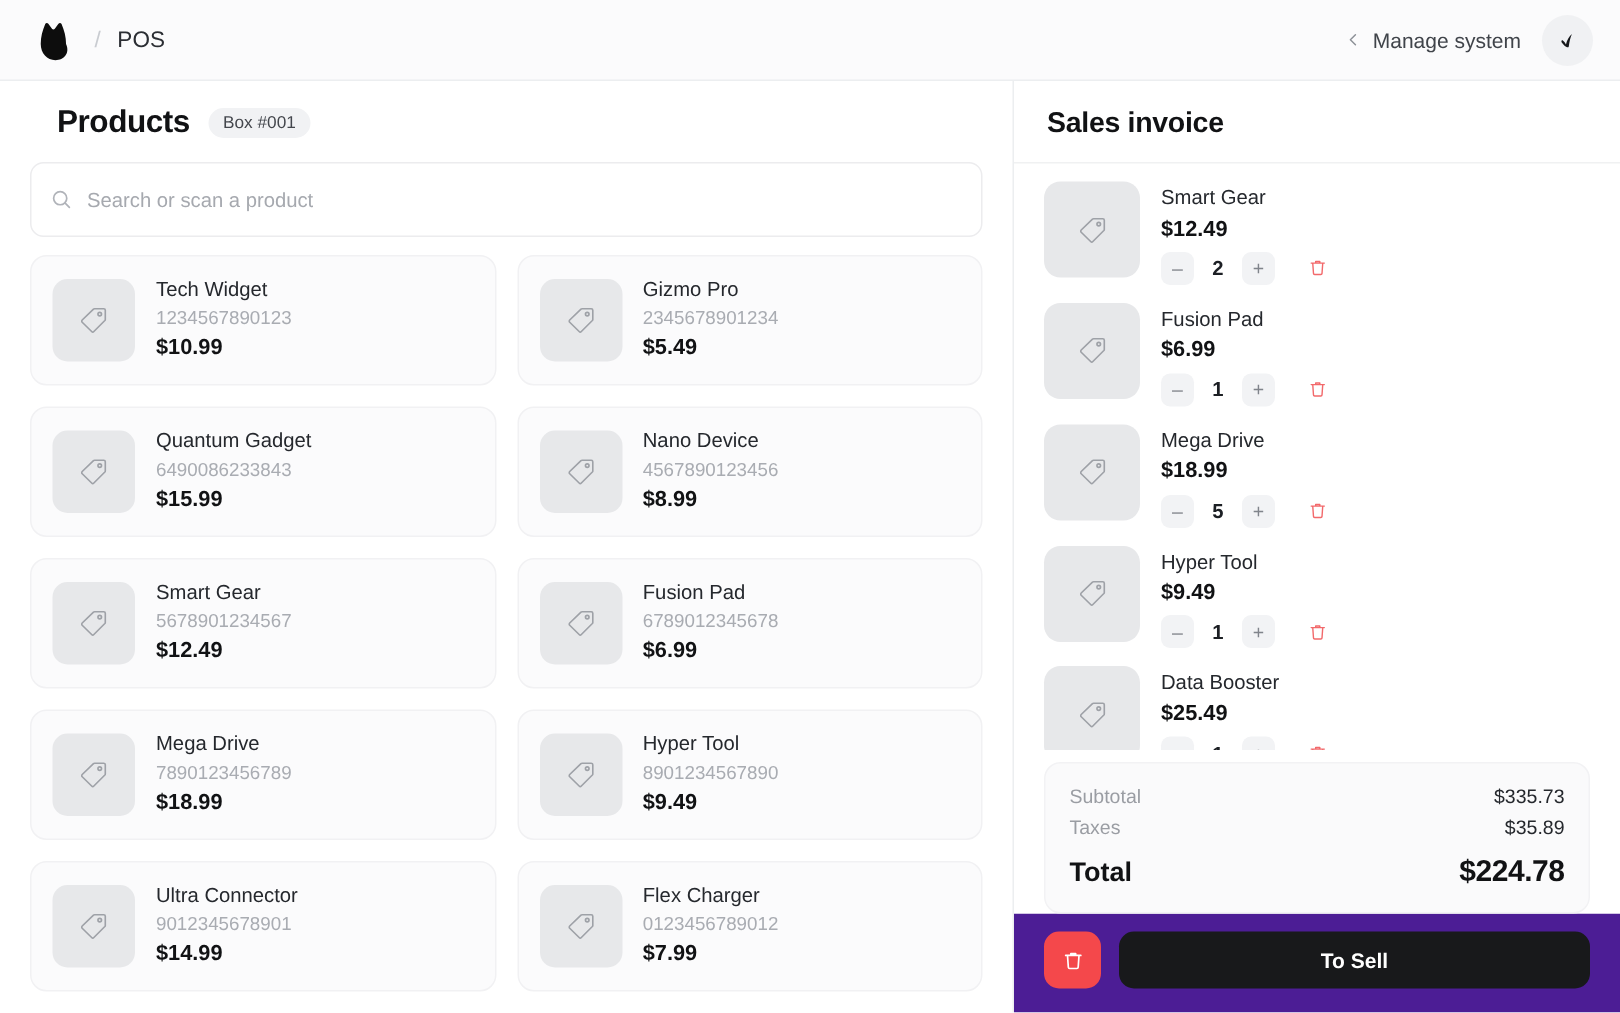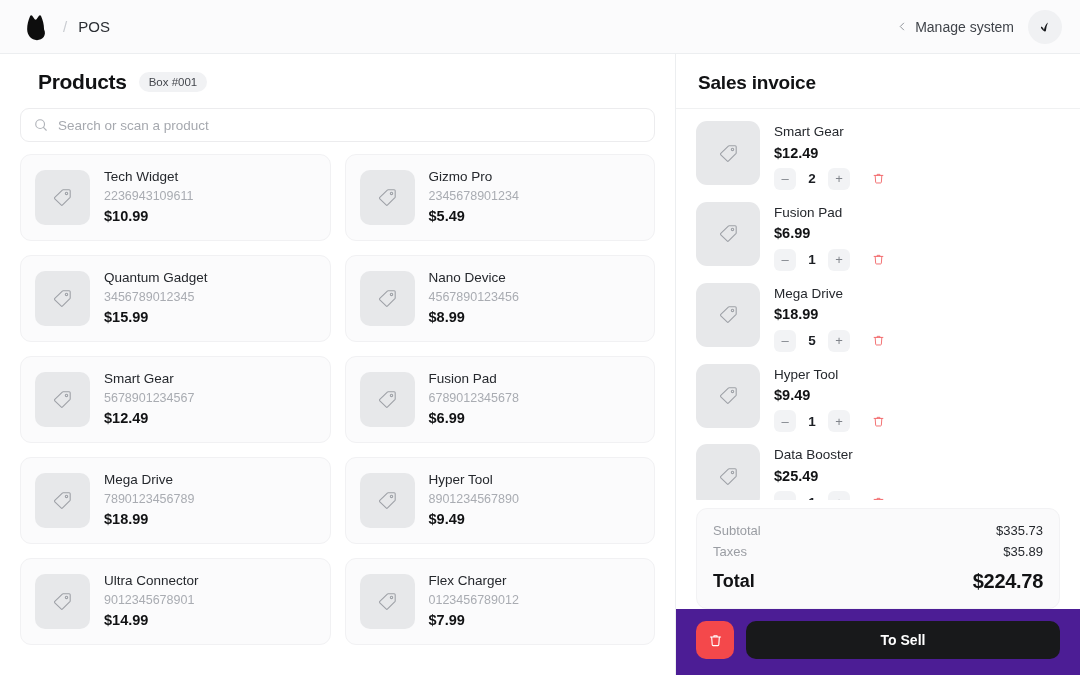--- a/index.html
+++ b/index.html
@@ -79,21 +79,21 @@
     background: #f1f2f4;
     color: #44474d;
     font-size: 11.5px;
     padding: 4px 10px;
     border-radius: 20px;
     white-space: nowrap;
   }
 
   .search-wrap { padding: 4px 20px 12px 20px; }
   .search-box {
-    height: 34px;
+    height: 50px;
     border: 1px solid #ececee;
     border-radius: 9px;
     background: #fff;
     display: flex;
     align-items: center;
     gap: 10px;
     padding: 0 13px;
   }
   .search-box svg { width: 14px; height: 14px; display: block; flex: 0 0 auto; }
   .search-input {
@@ -303,21 +303,21 @@
             <div class="thumb">
               <span>
                 <svg viewBox="0 0 20 20" aria-hidden="true">
                   <path d="M10.6 1.9H17c.6 0 1.1.5 1.1 1.1v6.4c0 .3-.12.57-.32.78l-7.7 7.7c-.43.43-1.13.43-1.56 0L1.9 11.4a1.1 1.1 0 0 1 0-1.56l7.92-7.62c.2-.2.48-.32.78-.32z" fill="none" stroke="#9ea1a7" stroke-width="1.15" stroke-linejoin="round"></path>
                   <circle cx="14.2" cy="5.7" r="1.25" fill="none" stroke="#9ea1a7" stroke-width="1.15"></circle>
                 </svg>
               </span>
             </div>
             <div class="p-info">
               <div class="p-name">Tech Widget</div>
-              <div class="p-code">2236943109611</div>
+              <div class="p-code">1234567890123</div>
               <div class="p-price">$10.99</div>
             </div>
           </div>
           <div class="product-card">
             <div class="thumb">
               <span>
                 <svg viewBox="0 0 20 20" aria-hidden="true">
                   <path d="M10.6 1.9H17c.6 0 1.1.5 1.1 1.1v6.4c0 .3-.12.57-.32.78l-7.7 7.7c-.43.43-1.13.43-1.56 0L1.9 11.4a1.1 1.1 0 0 1 0-1.56l7.92-7.62c.2-.2.48-.32.78-.32z" fill="none" stroke="#9ea1a7" stroke-width="1.15" stroke-linejoin="round"></path>
                   <circle cx="14.2" cy="5.7" r="1.25" fill="none" stroke="#9ea1a7" stroke-width="1.15"></circle>
                 </svg>
@@ -333,21 +333,21 @@
             <div class="thumb">
               <span>
                 <svg viewBox="0 0 20 20" aria-hidden="true">
                   <path d="M10.6 1.9H17c.6 0 1.1.5 1.1 1.1v6.4c0 .3-.12.57-.32.78l-7.7 7.7c-.43.43-1.13.43-1.56 0L1.9 11.4a1.1 1.1 0 0 1 0-1.56l7.92-7.62c.2-.2.48-.32.78-.32z" fill="none" stroke="#9ea1a7" stroke-width="1.15" stroke-linejoin="round"></path>
                   <circle cx="14.2" cy="5.7" r="1.25" fill="none" stroke="#9ea1a7" stroke-width="1.15"></circle>
                 </svg>
               </span>
             </div>
             <div class="p-info">
               <div class="p-name">Quantum Gadget</div>
-              <div class="p-code">3456789012345</div>
+              <div class="p-code">6490086233843</div>
               <div class="p-price">$15.99</div>
             </div>
           </div>
           <div class="product-card">
             <div class="thumb">
               <span>
                 <svg viewBox="0 0 20 20" aria-hidden="true">
                   <path d="M10.6 1.9H17c.6 0 1.1.5 1.1 1.1v6.4c0 .3-.12.57-.32.78l-7.7 7.7c-.43.43-1.13.43-1.56 0L1.9 11.4a1.1 1.1 0 0 1 0-1.56l7.92-7.62c.2-.2.48-.32.78-.32z" fill="none" stroke="#9ea1a7" stroke-width="1.15" stroke-linejoin="round"></path>
                   <circle cx="14.2" cy="5.7" r="1.25" fill="none" stroke="#9ea1a7" stroke-width="1.15"></circle>
                 </svg>

